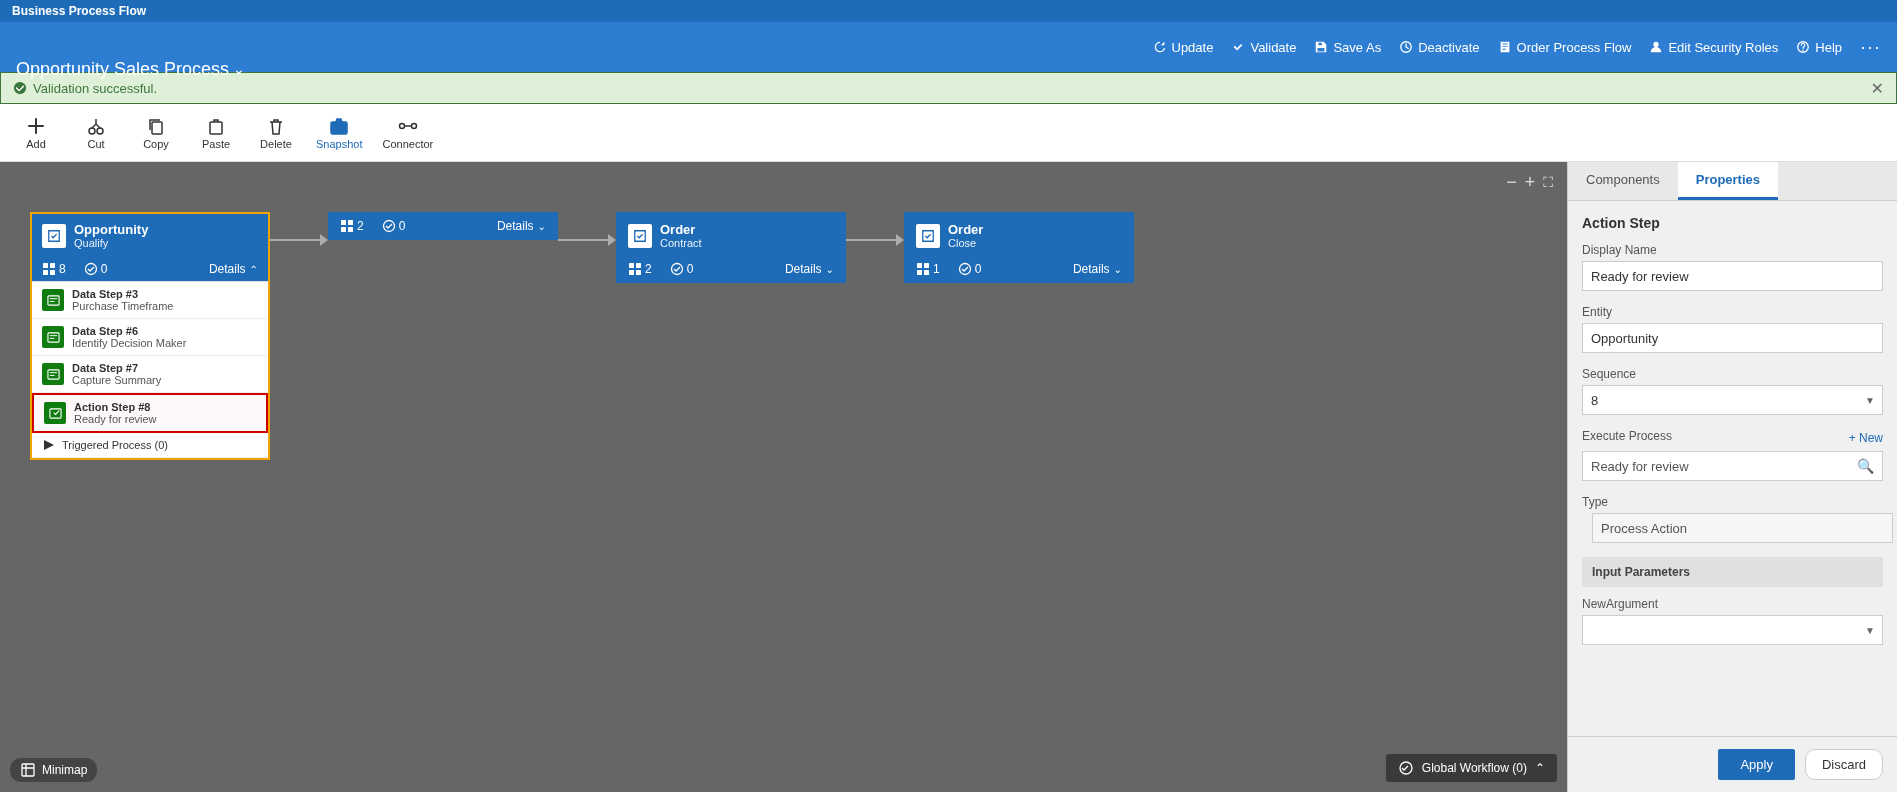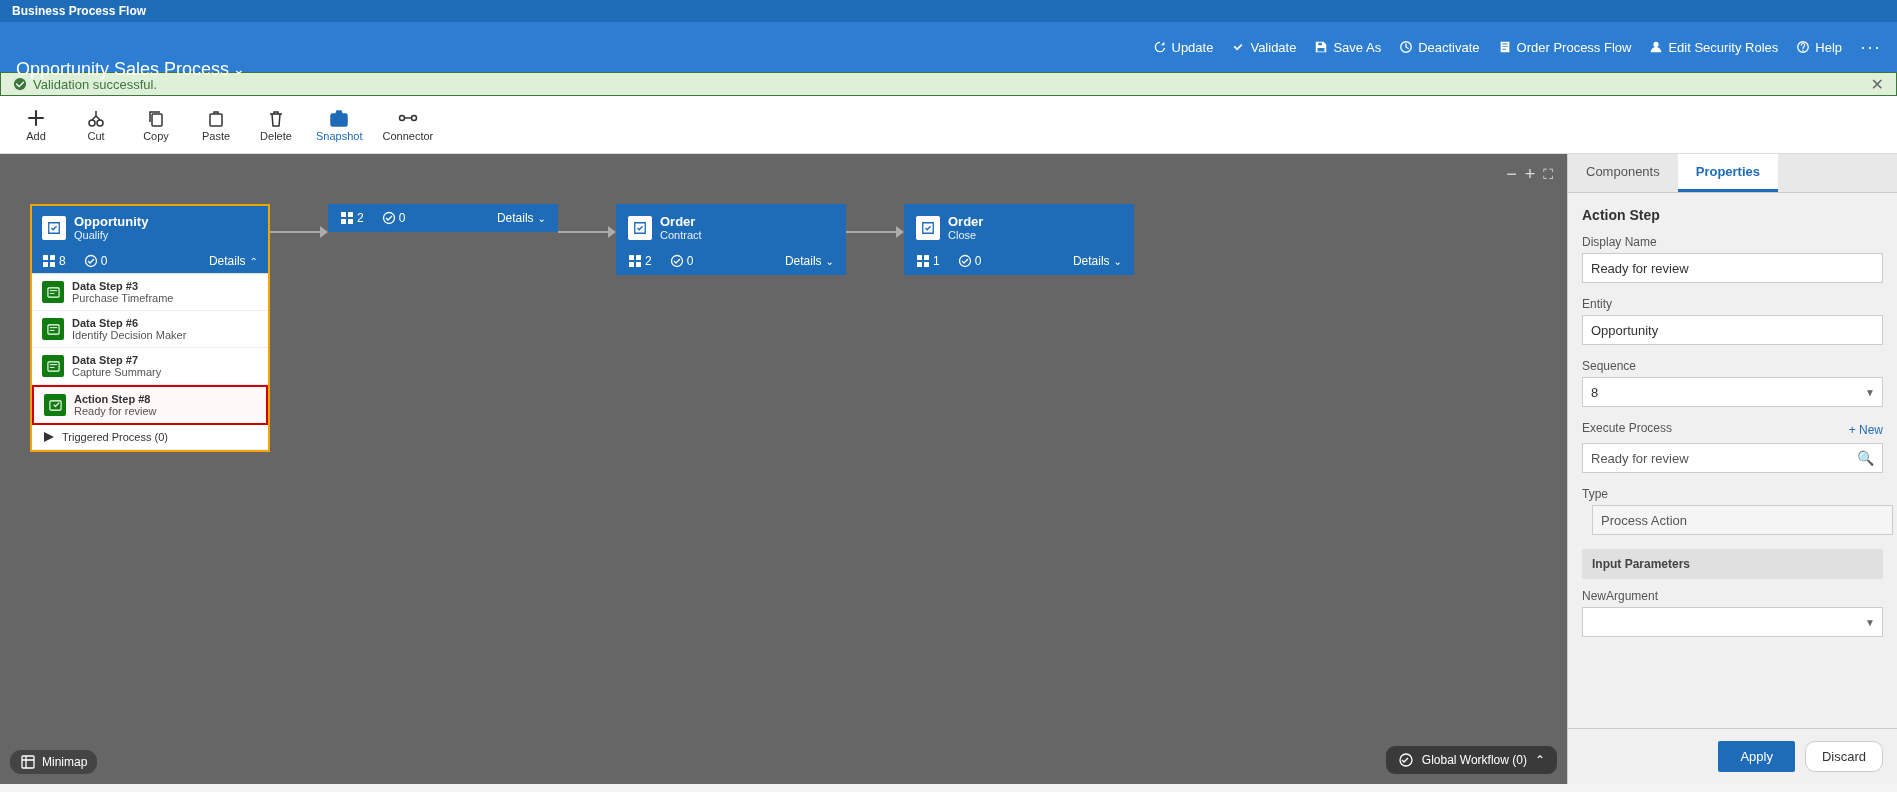--- a/index.html
+++ b/index.html
@@ -29,21 +29,21 @@
     .header-title { color: white; font-size: 18px; font-weight: 400; }
     .header-chevron { color: white; font-size: 14px; cursor: pointer; }
     .header-right { display: flex; align-items: center; gap: 18px; }
     .header-action { color: white; font-size: 13px; display: flex; align-items: center; gap: 5px; cursor: pointer; }
     .header-action svg { fill: white; width: 14px; height: 14px; }
 
     
     .validation-bar {
       background: #dff0d8;
       border: 1.5px solid #3c763d;
-      height: 24px;
+      height: 32px;
       display: flex;
       align-items: center;
       padding: 0 12px;
       justify-content: space-between;
     }
     .validation-text { color: #3c763d; font-size: 13px; display: flex; align-items: center; gap: 6px; }
     .validation-close { color: #666; cursor: pointer; font-size: 16px; }
 
     
     .toolbar {
@@ -211,21 +211,21 @@
     
     .global-workflow {
       position: absolute;
       bottom: 10px;
       right: 10px;
       background: rgba(50,50,50,0.85);
       padding: 6px 12px;
       display: flex;
       align-items: center;
       gap: 8px;
-      border-radius: 9px;
+      border-radius: 3px;
     }
     .global-workflow span { color: white; font-size: 12px; }
     .global-chevron { color: white; font-size: 12px; cursor: pointer; }
 
     
     .right-panel {
       width: 330px;
       background: #f0f0f0;
       border-left: 1px solid #ccc;
       display: flex;

